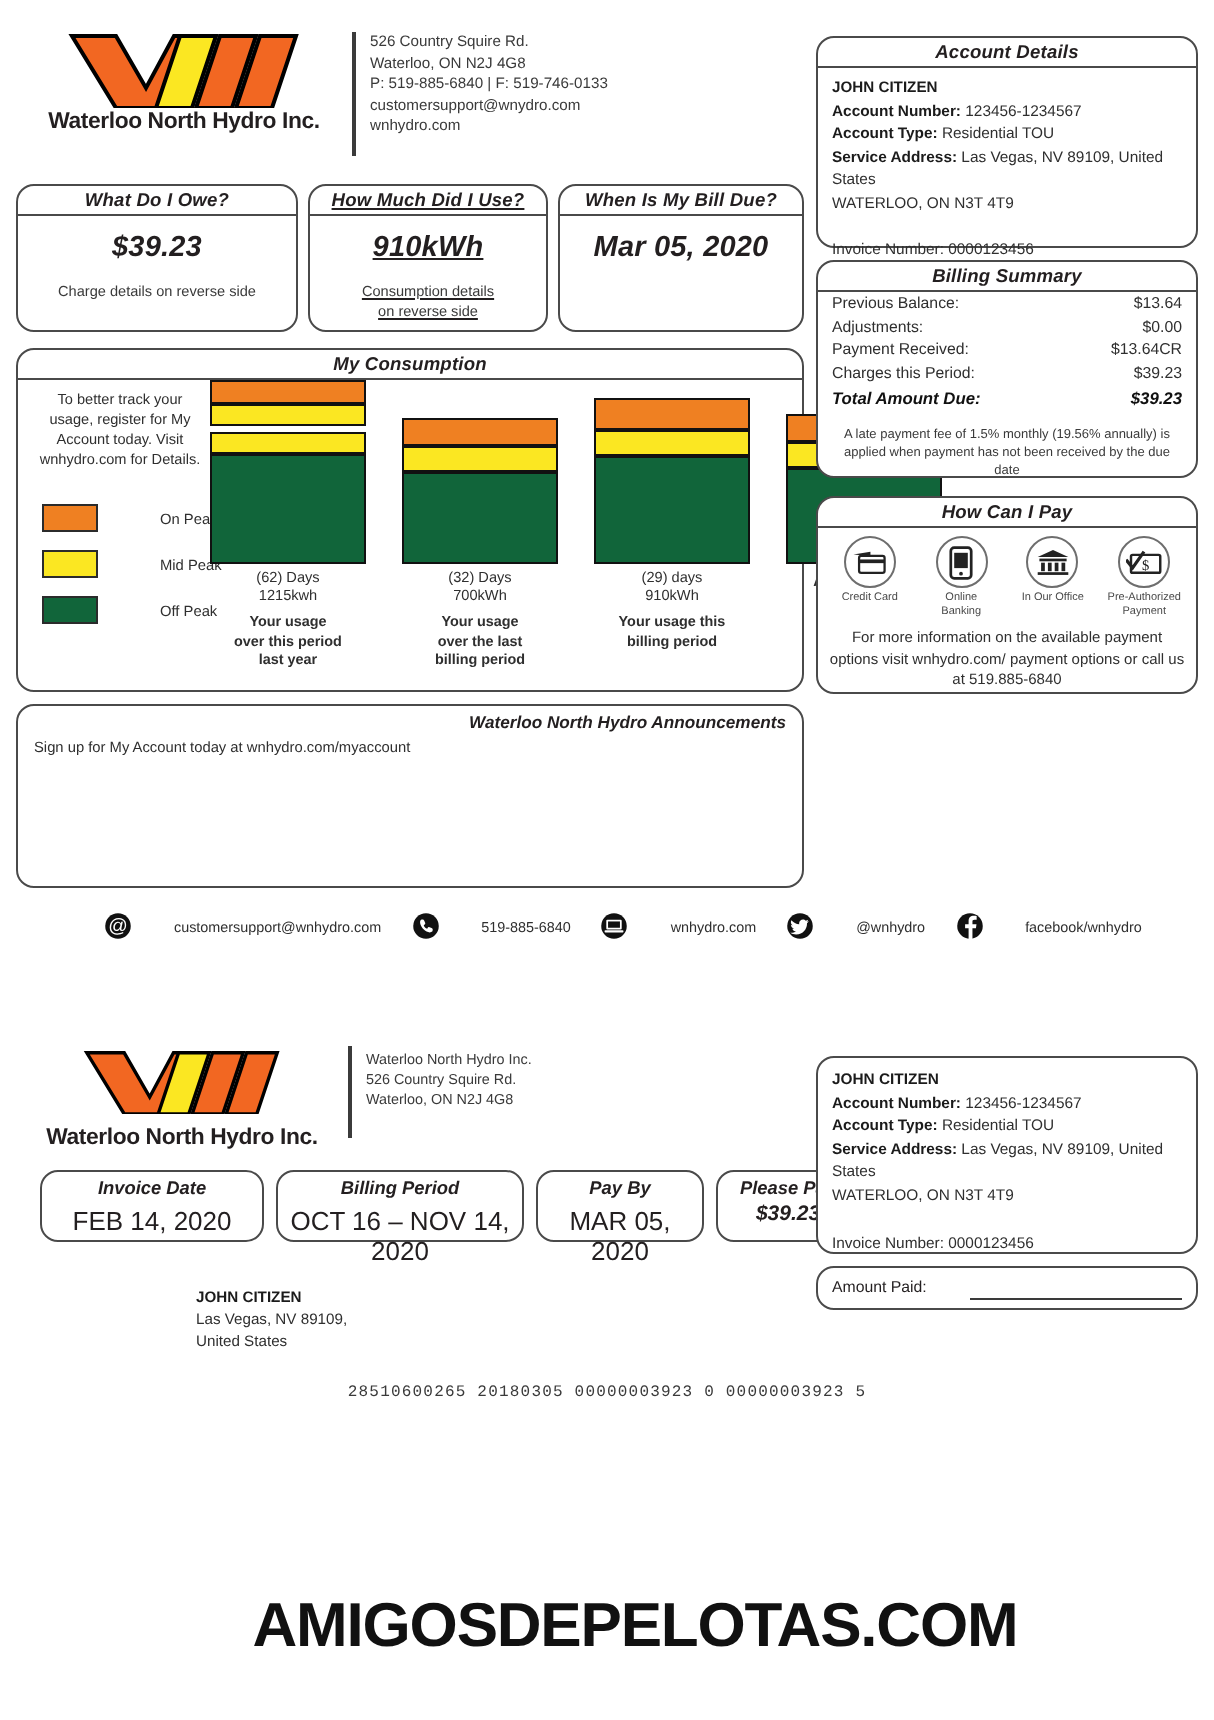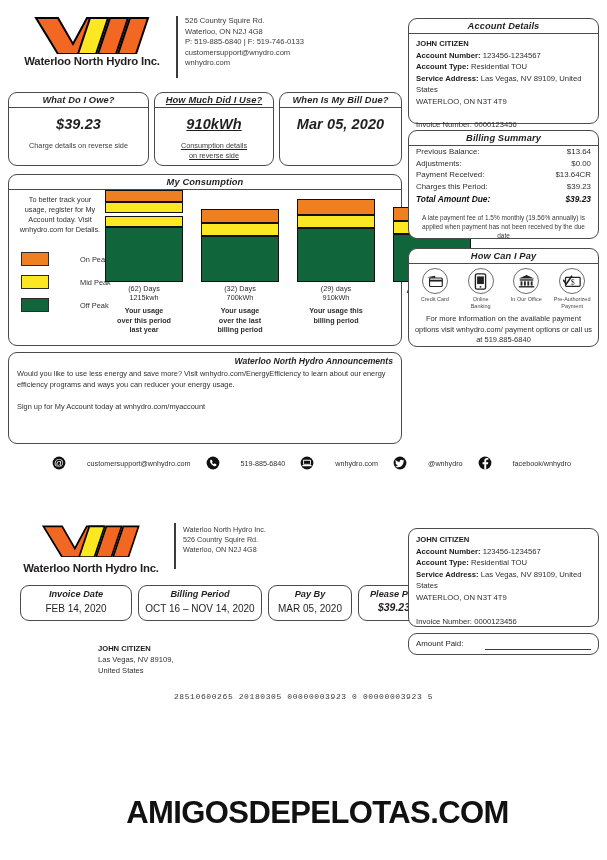--- a/index.html
+++ b/index.html
@@ -72,21 +72,21 @@
 
   
   .stub-hdr{position:absolute;left:8px;top:523px;width:360px;height:48px;}
   .stub-logo{position:absolute;left:8px;top:0;width:150px;text-align:center;}
   .stub-rule{position:absolute;left:166px;top:0;width:2px;height:46px;background:#3b3b3b;}
   .stub-addr{position:absolute;left:175px;top:2px;font-size:7.2px;line-height:10px;color:#3a3a3a;}
 
   .stubrow{position:absolute;left:20px;top:585px;width:390px;height:36px;}
   .stubbox{position:absolute;top:0;height:36px;}
   .stubbox .ttl{text-align:center;font-style:italic;font-weight:bold;font-size:9.2px;padding-top:3px;}
-  .stubbox .vl{text-align:center;font-size:10px;padding-top:4px;}
+  .stubbox .vl{text-align:center;font-size:13px;padding-top:4px;}
   .stubbox .vl.b{font-style:italic;font-weight:bold;font-size:10.5px;padding-top:2px;}
   #stb0{left:0;width:112px;}
   #stb1{left:118px;width:124px;}
   #stb2{left:248px;width:84px;}
   #stb3{left:338px;width:72px;}
 
   .stub-cust{position:absolute;left:98px;top:643px;font-size:7.6px;line-height:11px;color:#2f2f2f;}
   .stub-cust .nm{font-weight:bold;color:#1b1b1b;}
 
   .acct2{position:absolute;left:408px;top:528px;width:191px;height:99px;}
@@ -250,21 +250,20 @@
 customers
 in your area</div>
           </div>
         </div>
     </div>
   </div>
 
   <div class="rbox ann">
     <div class="ann-ttl">Waterloo North Hydro Announcements</div>
     <div class="ann-body">
-      <p>Would you like to use less energy and save more? Visit wnhydro.com/EnergyEfficiency to learn about our energy efficiency programs and ways you can reducer your energy usage.</p>
       <p>Sign up for My Account today at wnhydro.com/myaccount</p>
     </div>
   </div>
 
   <div class="contact" id="contact">
       <div class="ct-item">
         <span style="display: inline-flex;">
           <svg width="14" height="14" viewBox="0 0 16 16">
             <circle cx="8" cy="8" r="7.3" fill="#111"></circle>
             <text x="8" y="11.6" font-size="11" font-family="Liberation Sans, sans-serif" fill="#fff" text-anchor="middle">@</text>

